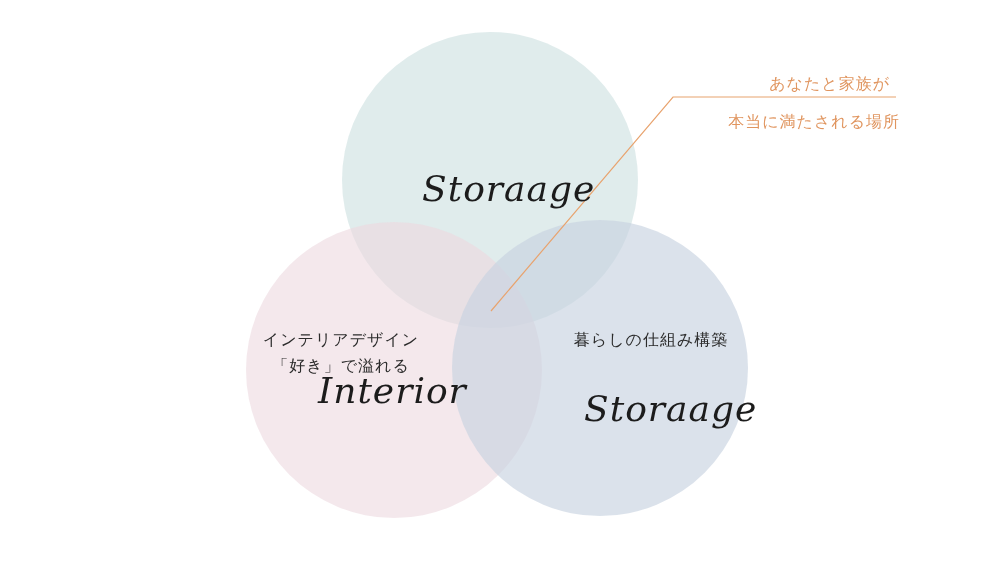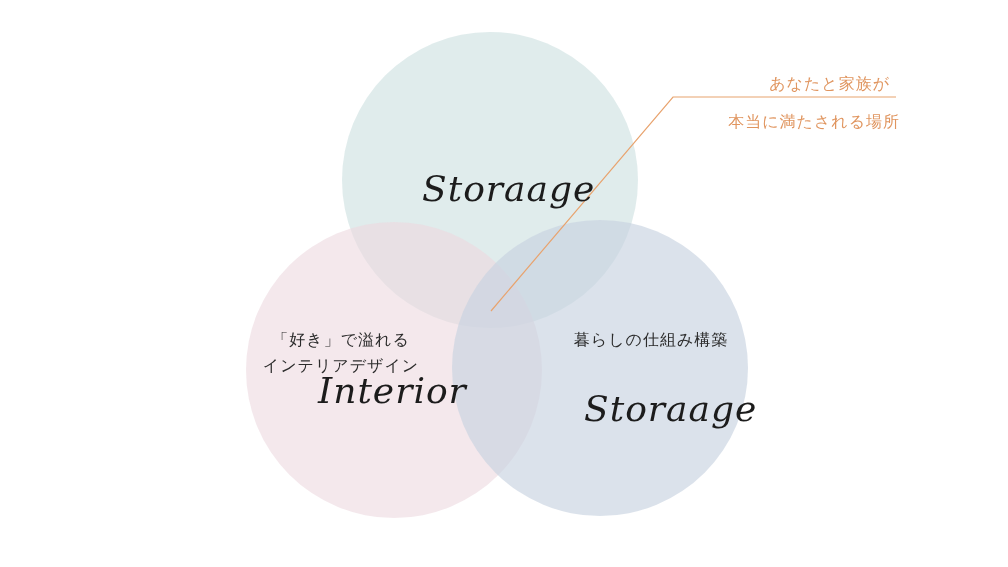--- a/index.html
+++ b/index.html
@@ -24,22 +24,22 @@
 
   <svg class="lines" width="1008" height="567">
     <polyline points="491,311 673,97 896,97" fill="none" stroke="#e8a36e" stroke-width="1.2"></polyline>
   </svg>
 
   <div class="label" style="left:340px; top:114px; width:300px;">
   </div>
   <div class="script" style="left:422px; top:168px;">Storaage</div>
 
   <div class="label" style="left:246px; top:327px; width:190px;">
+    <div>インテリアデザイン</div>
     <div>「好き」で溢れる</div>
-    <div>インテリアデザイン</div>
   </div>
   <div class="script" style="left:318px; top:370px;">Interior</div>
 
   <div class="label" style="left:556px; top:327px; width:190px;">
     <div>暮らしの仕組み構築</div>
   </div>
   <div class="script" style="left:584px; top:388px;text-align:right;">Storaage</div>
 
   <div class="callout" style="left:690px; top:74px; width:200px;">あなたと家族が</div>
   <div class="callout" style="left:680px; top:112px; width:220px;">本当に満たされる場所</div>

